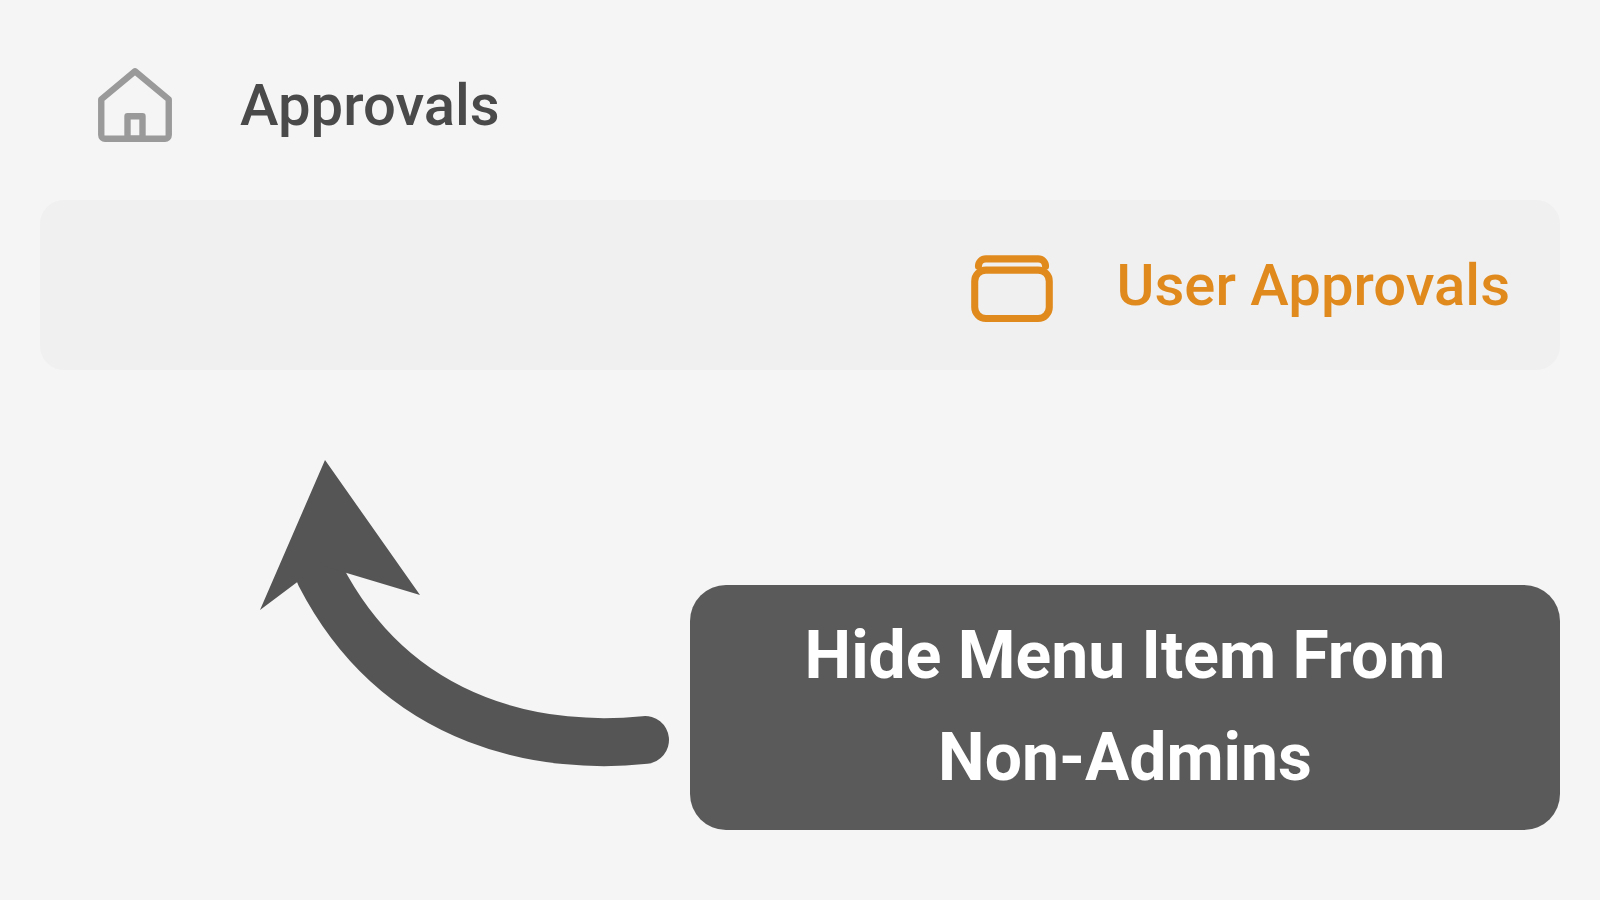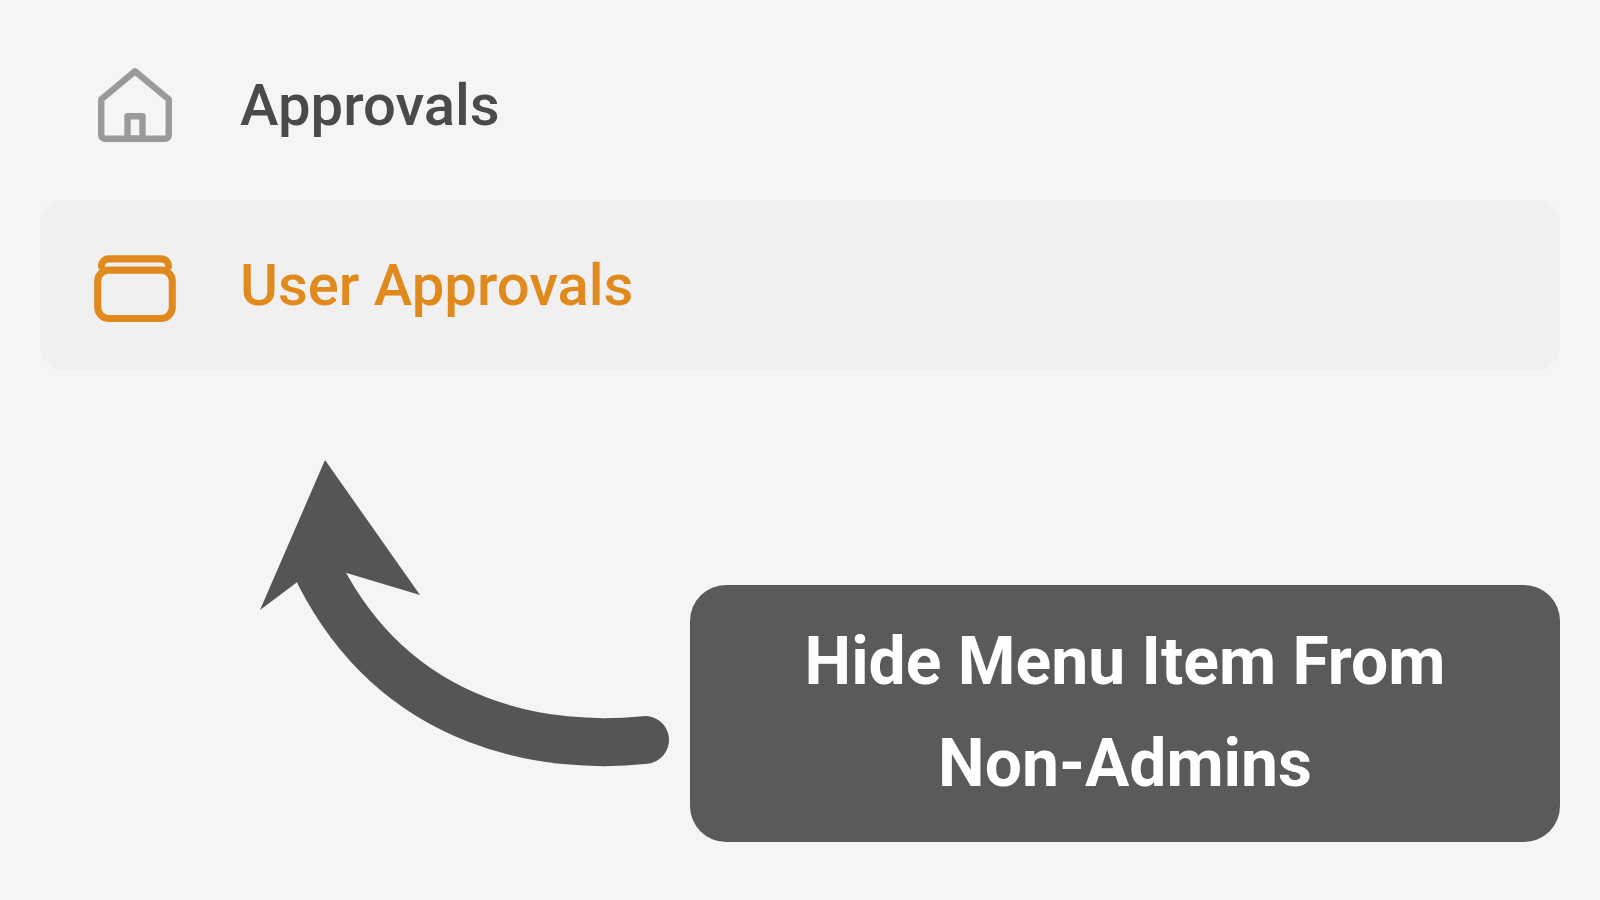--- a/index.html
+++ b/index.html
@@ -23,20 +23,21 @@
       gap: 60px;
       cursor: pointer;
     }
     .menu-item-dashboard {
       margin: 30px 40px 20px 40px;
     }
     .menu-item-active {
       background: #f0f0f0;
       margin: 20px 40px;
       padding: 40px 50px;
+      justify-content: flex-end;
     }
     .icon-wrap {
       display: flex;
       align-items: center;
       justify-content: center;
       width: 90px;
       height: 90px;
     }
     .menu-label {
       font-size: 58px;
@@ -55,21 +56,21 @@
       top: 455px;
       width: 400px;
       height: 300px;
     }
     .callout-box {
       position: absolute;
       left: 690px;
       top: 585px;
       background: #5a5a5a;
       border-radius: 36px;
-      padding: 26px 65px;
+      padding: 20px 65px;
       width: 870px;
     }
     .callout-text {
       color: #fff;
       font-size: 66px;
       font-weight: 700;
       text-align: center;
       line-height: 1.55;
     }
   </style>

